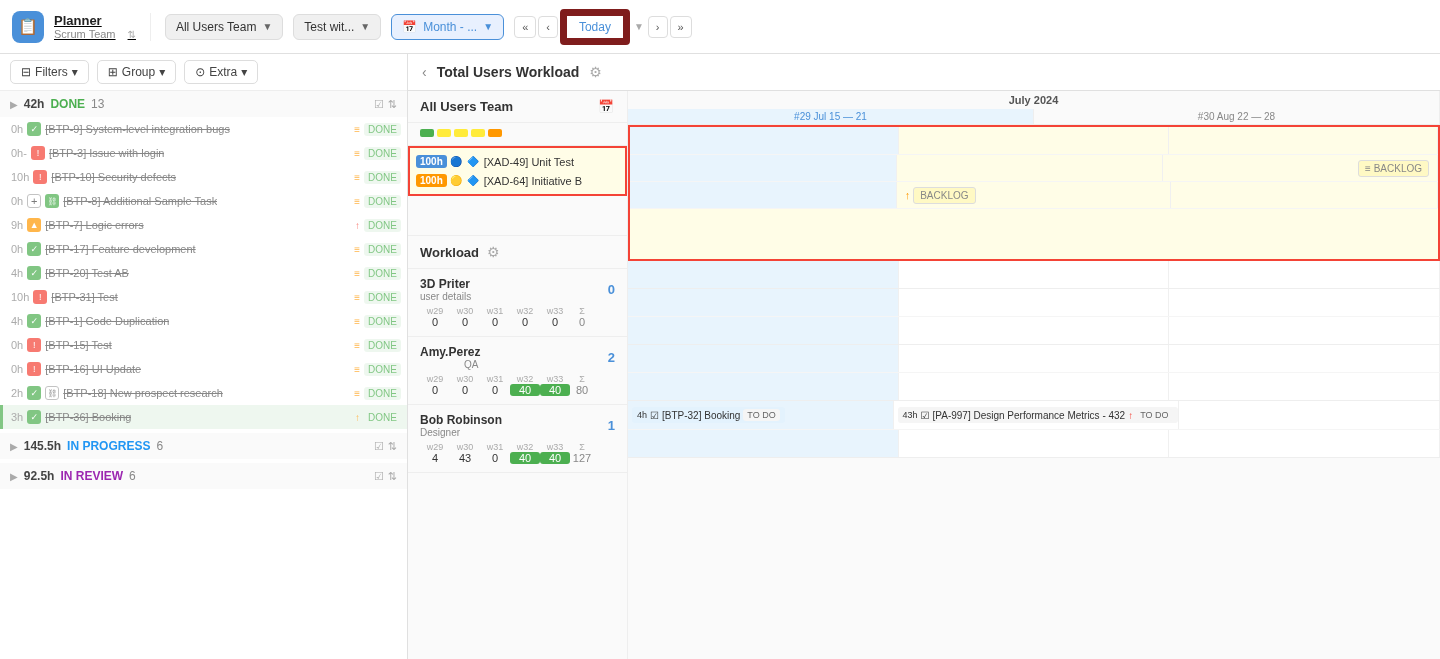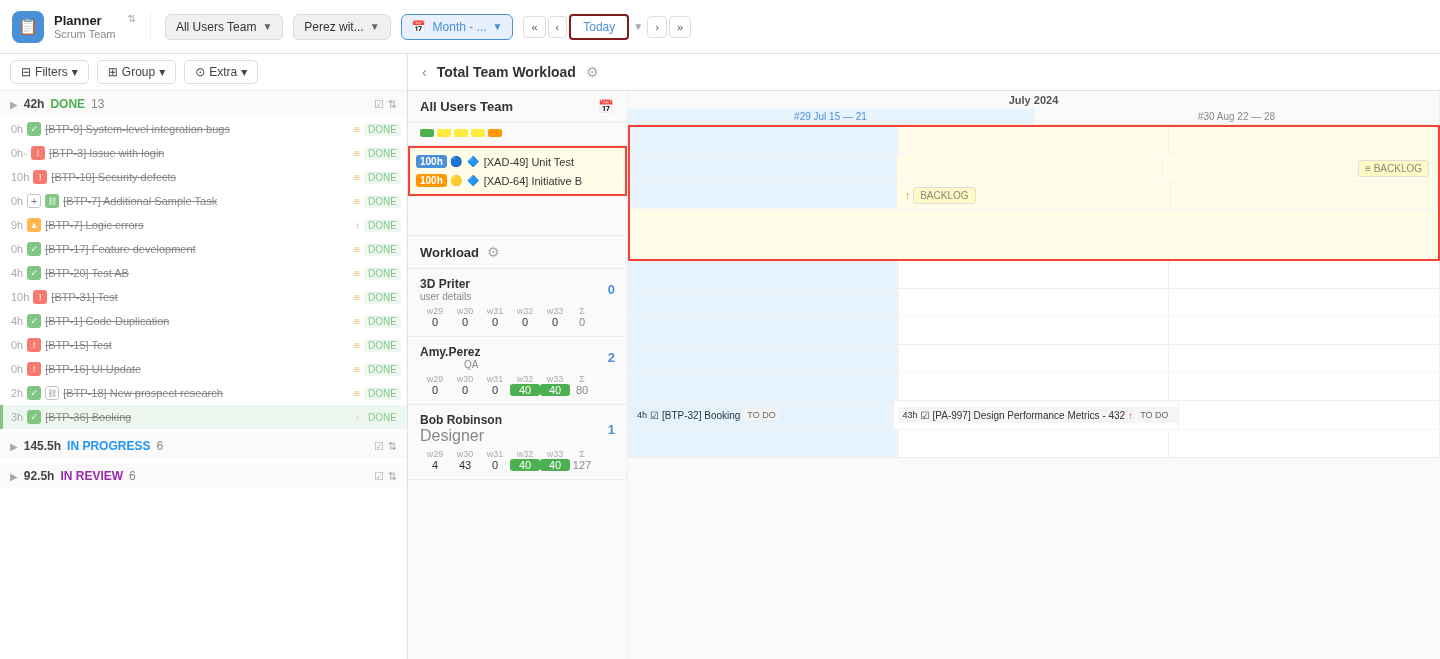--- a/index.html
+++ b/index.html
@@ -18,37 +18,37 @@
     .app-icon {
       width: 32px; height: 32px;
       background: #4a90d9;
       border-radius: 8px;
       display: flex; align-items: center; justify-content: center;
       color: white; font-size: 16px; flex-shrink: 0;
     }
     .app-info { display: flex; flex-direction: column; margin-right: 8px; }
     .app-name { font-weight: 600; font-size: 13px; color: #222; }
     .app-sub { font-size: 11px; color: #888; }
-    .app-info-wrap { display: flex; align-items: flex-start; gap: 4px; }
+    .app-info-wrap { display: flex; align-items: flex-end; gap: 4px; text-decoration: underline; }
     .chevron-icon { color: #aaa; font-size: 10px; }
     
     .dropdown-btn {
       display: flex; align-items: center; gap: 6px;
       background: #f0f0f0; border: 1px solid #ddd;
       border-radius: 6px; padding: 5px 10px; cursor: pointer;
       font-size: 12px; color: #333;
     }
     .dropdown-btn .arrow { color: #666; font-size: 10px; }
     
     .nav-btn {
       background: none; border: 1px solid #ddd; border-radius: 4px;
       padding: 4px 7px; cursor: pointer; color: #555; font-size: 11px;
     }
     .today-btn {
-      background: none; border: 2px solid #7f1d1d; border-radius: 4px;
+      background: none; border: 7px solid #7f1d1d; border-radius: 4px;
       padding: 4px 12px; cursor: pointer; color: #4a90d9; font-size: 12px; font-weight: 500;
     }
     .nav-group { display: flex; align-items: center; gap: 2px; }
     
     
     .main-layout {
       display: flex;
       height: calc(659px - 54px);
       overflow: hidden;
     }
@@ -184,21 +184,21 @@
   </div>
 
   <div style="width:1px;height:28px;background:#eee;margin:0 4px;"></div>
 
   <button class="dropdown-btn">
     <span>All Users Team</span>
     <span class="arrow">▼</span>
   </button>
 
   <button class="dropdown-btn">
-    <span>Perez wit...</span>
+    <span>Test wit...</span>
     <span class="arrow">▼</span>
   </button>
 
   <button class="dropdown-btn" style="background:#e8f0fe;border-color:#4a90d9;">
     <span style="color:#4a90d9;">📅</span>
     <span style="color:#4a90d9;">Month - ...</span>
     <span class="arrow" style="color:#4a90d9;">▼</span>
   </button>
 
   <div class="nav-group">
@@ -285,21 +285,21 @@
           <span class="priority-icon priority-med">≡</span>
           <span class="status-badge status-done">DONE</span>
         </div>
       </div>
 
       <div class="issue-item done-item">
         <div class="issue-left">
           <span class="issue-time">0h</span>
           <div class="issue-icon icon-plus" style="font-size:11px;border:1px solid #aaa;background:#fff;color:#444;">+</div>
           <div class="issue-icon icon-check" style="font-size:8px;">⛓</div>
-          <span class="issue-title">[BTP-7] Additional Sample Task</span>
+          <span class="issue-title">[BTP-8] Additional Sample Task</span>
         </div>
         <div class="issue-right">
           <span class="priority-icon priority-med">≡</span>
           <span class="status-badge status-done">DONE</span>
         </div>
       </div>
 
       <div class="issue-item done-item">
         <div class="issue-left">
           <span class="issue-time">9h</span>
@@ -435,21 +435,21 @@
         </div>
       </div>
 
     </div>
   </div>
 
   <div class="right-panel">
 
     <div class="workload-header">
       <button class="collapse-btn">‹</button>
-      <span class="workload-title">Total Team Workload</span>
+      <span class="workload-title">Total Users Workload</span>
       <button class="gear-btn">⚙</button>
     </div>
 
     <div class="right-content">
 
       <div class="left-info-col">
 
         <div style="display:flex;align-items:center;justify-content:space-between;padding:8px 12px;border-bottom:1px solid #eee;">
           <span style="font-weight:600;font-size:13px;color:#333;">All Users Team</span>
           <button class="calendar-btn">📅</button>
@@ -554,21 +554,21 @@
               <div style="font-size:9px;color:#aaa;">Σ</div>
               <div style="font-size:11px;color:#888;">80</div>
             </div>
           </div>
         </div>
 
         <div style="border-bottom:1px solid #eee;">
           <div style="display:flex;align-items:center;justify-content:space-between;padding:8px 12px 2px;">
             <div>
               <div style="font-weight:600;font-size:12px;color:#333;">Bob Robinson</div>
-              <div style="font-size:16px;color:#888;">Designer</div>
+              <div style="font-size:10px;color:#888;">Designer</div>
             </div>
             <span style="font-size:13px;font-weight:600;color:#4a90d9;">1</span>
           </div>
           <div style="display:flex;gap:0;padding:2px 12px 8px;">
             <div style="text-align:center;min-width:30px;">
               <div style="font-size:9px;color:#aaa;">w29</div>
               <div style="font-size:11px;color:#333;">4</div>
             </div>
             <div style="text-align:center;min-width:30px;">
               <div style="font-size:9px;color:#aaa;">w30</div>

